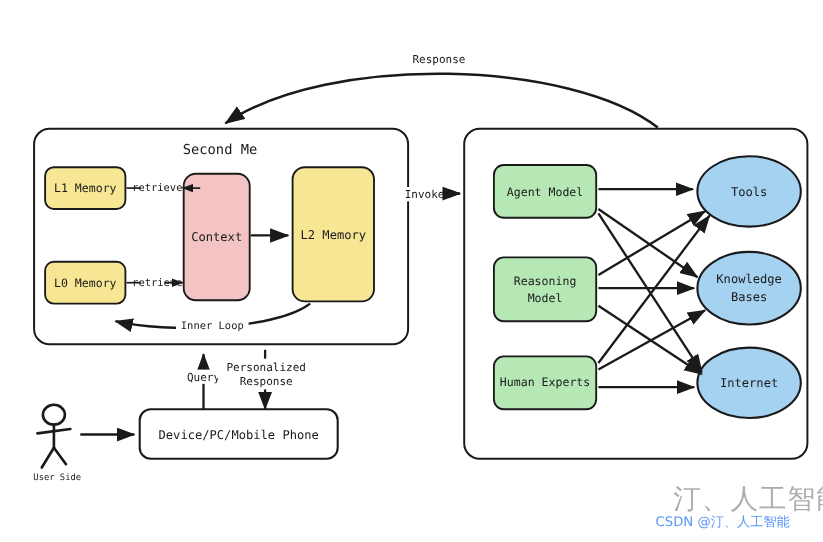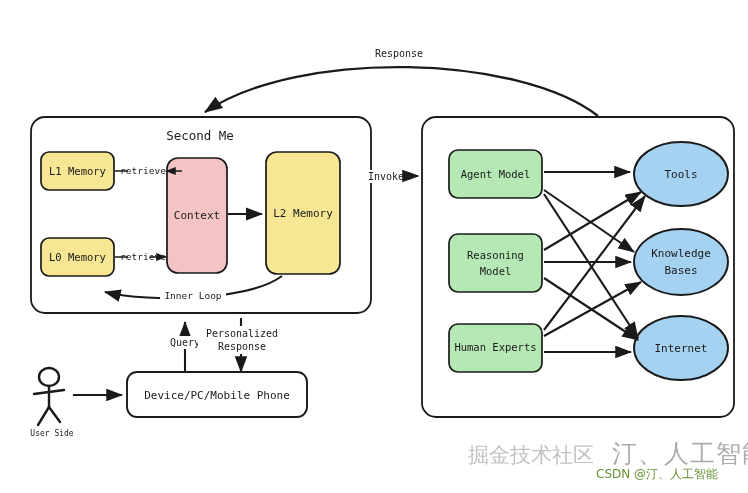--- a/index.html
+++ b/index.html
@@ -84,21 +84,21 @@
     color: #9a9a9a;
     opacity: 0.62;
     white-space: nowrap;
   }
   .wm-csdn {
     position: absolute;
     left: 596px;
     top: 466px;
     font-family: "DejaVu Sans", sans-serif;
     font-size: 12px;
-    color: #4d7c0f;
+    color: #3b82f6;
     opacity: 0.85;
     white-space: nowrap;
   }
 </style>
 </head>
 <body>
 
 <div id="page">
 
   <svg id="diagram-svg" viewBox="0 0 748 493">
@@ -249,17 +249,16 @@
       <line x1="49" y1="407" x2="60" y2="422"></line>
     </g>
     <text class="user-label" x="52" y="436">User Side</text>
 
     <g>
       <line x1="73" y1="395" x2="122" y2="395" stroke="#1a1a1a" stroke-width="2.1" marker-end="url(#arrow)"></line>
     </g>
   </svg>
 
 
-  <div class="wm-jj">掘金技术社区</div>
   <div class="wm-main" style="left:612px;">汀、人工智能</div>
   <div class="wm-csdn">CSDN @汀、人工智能</div>
 
 </div>
 
 </body></html>

